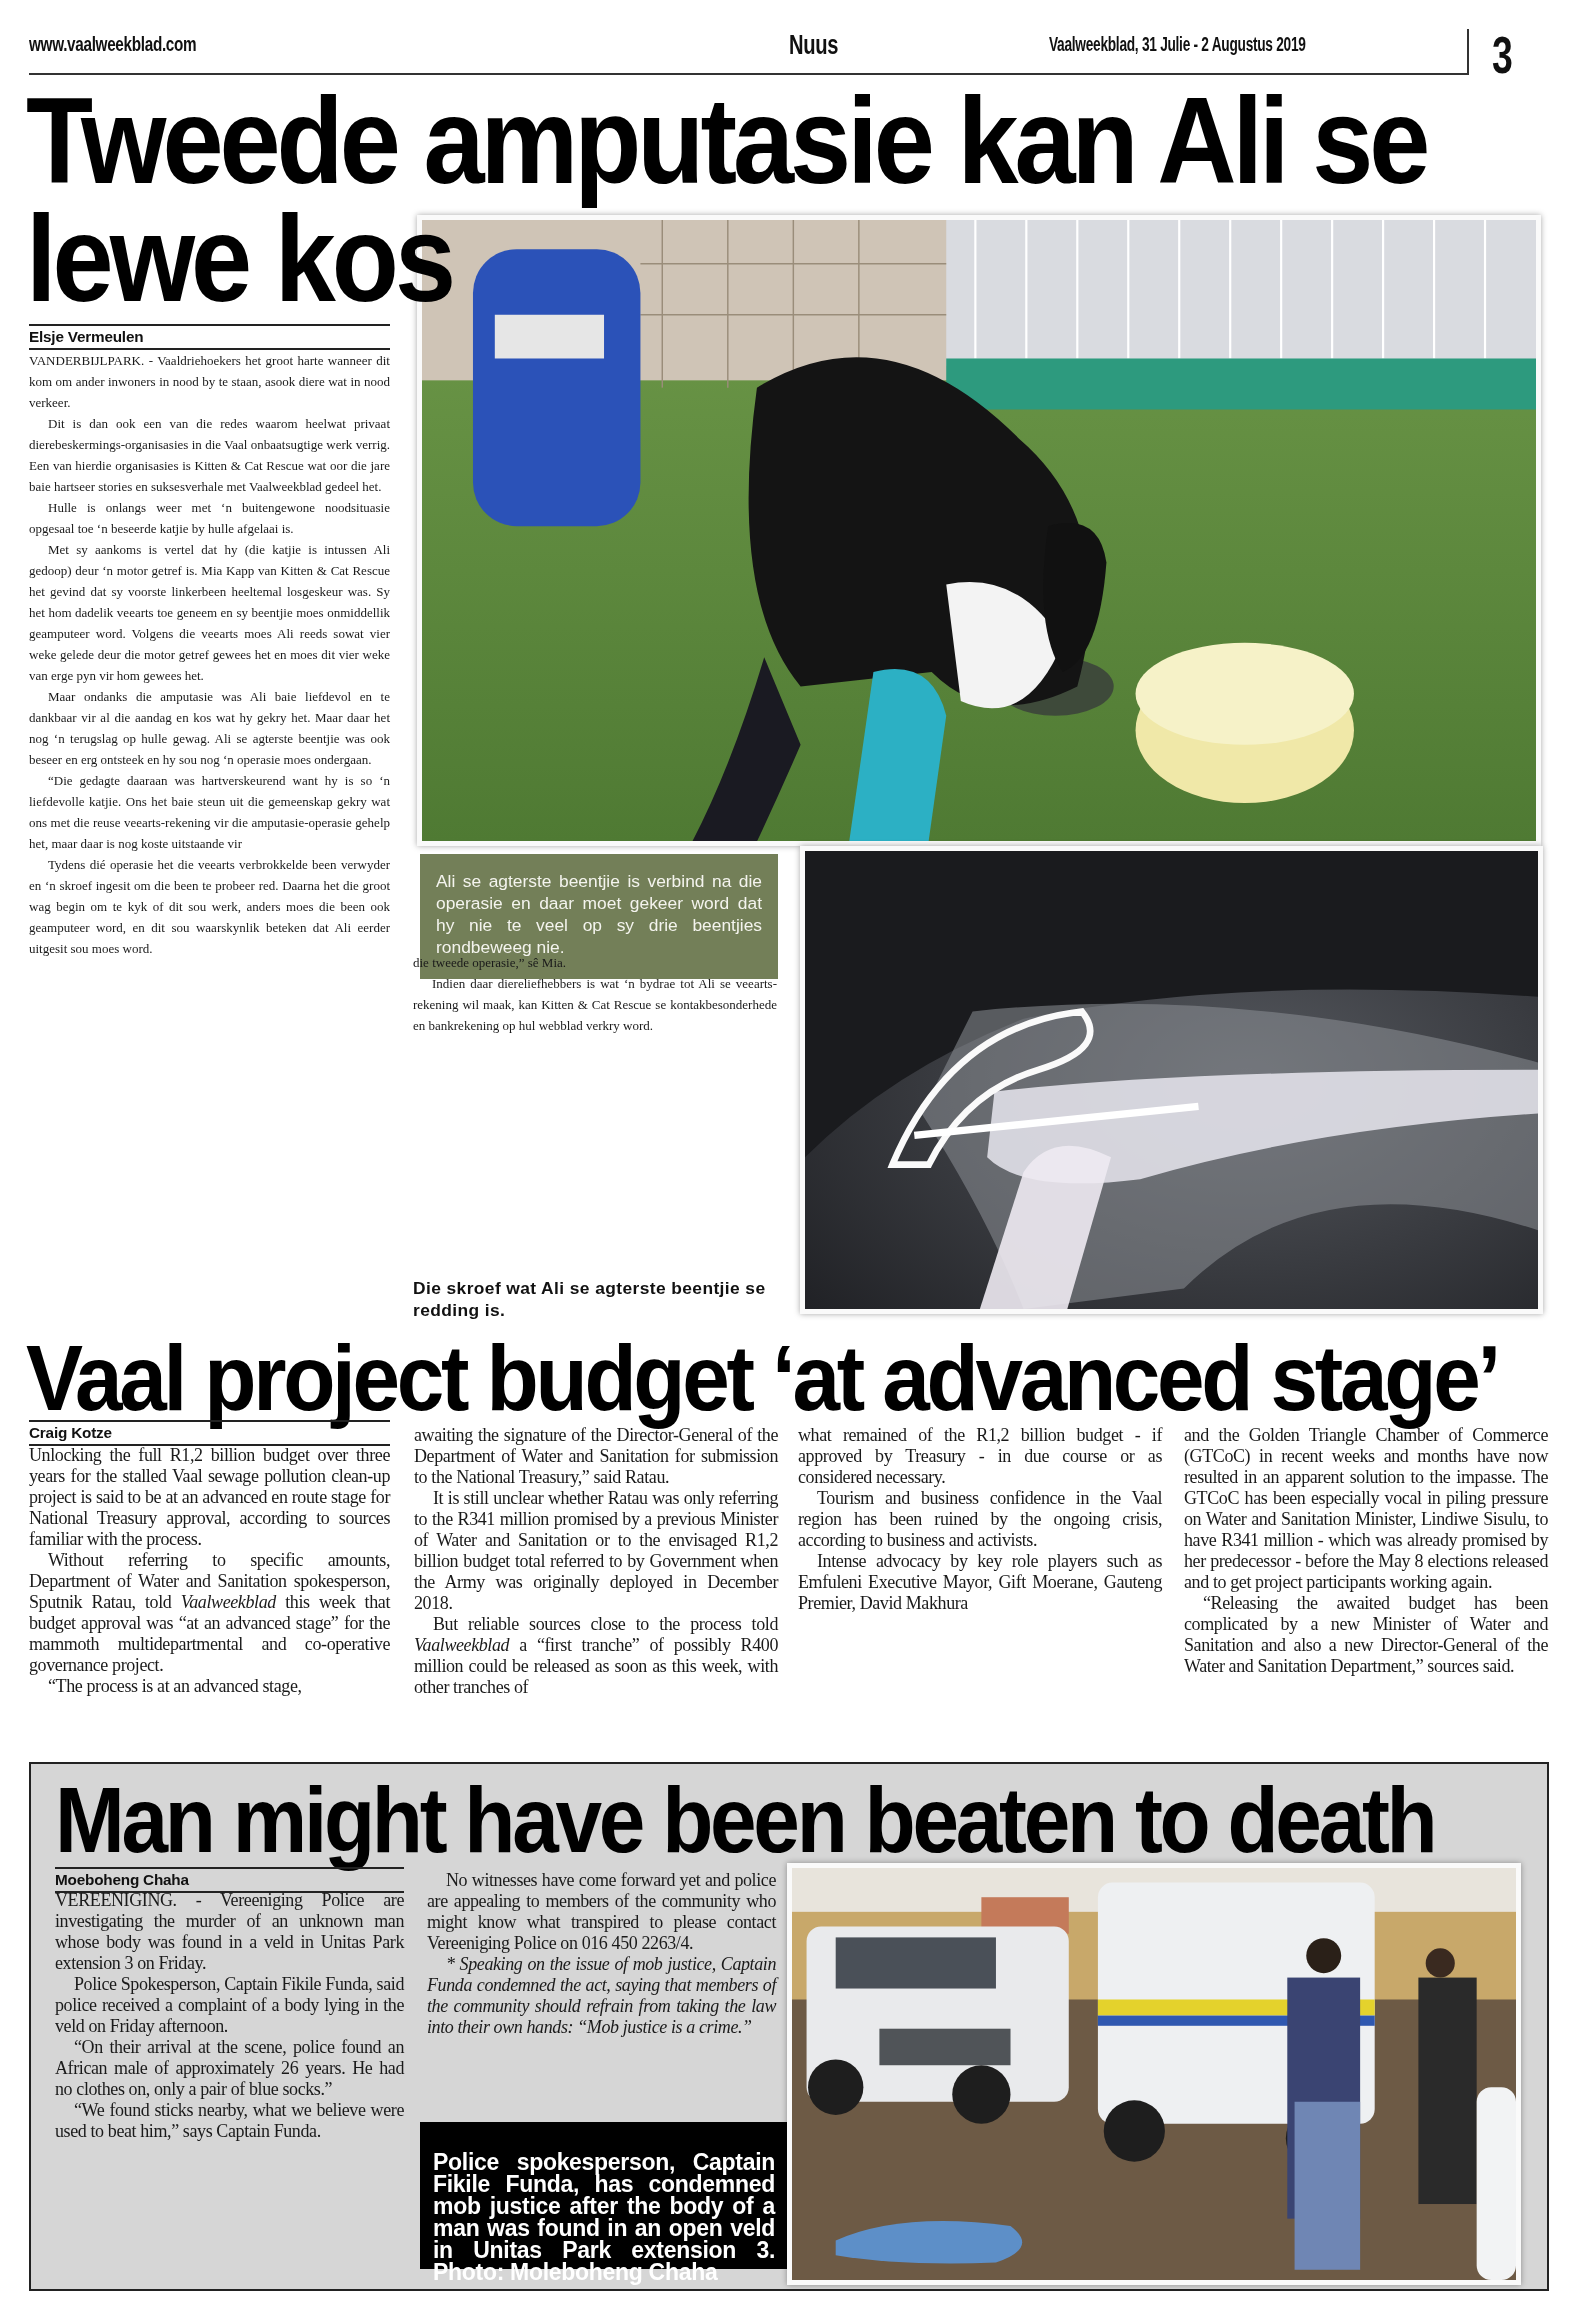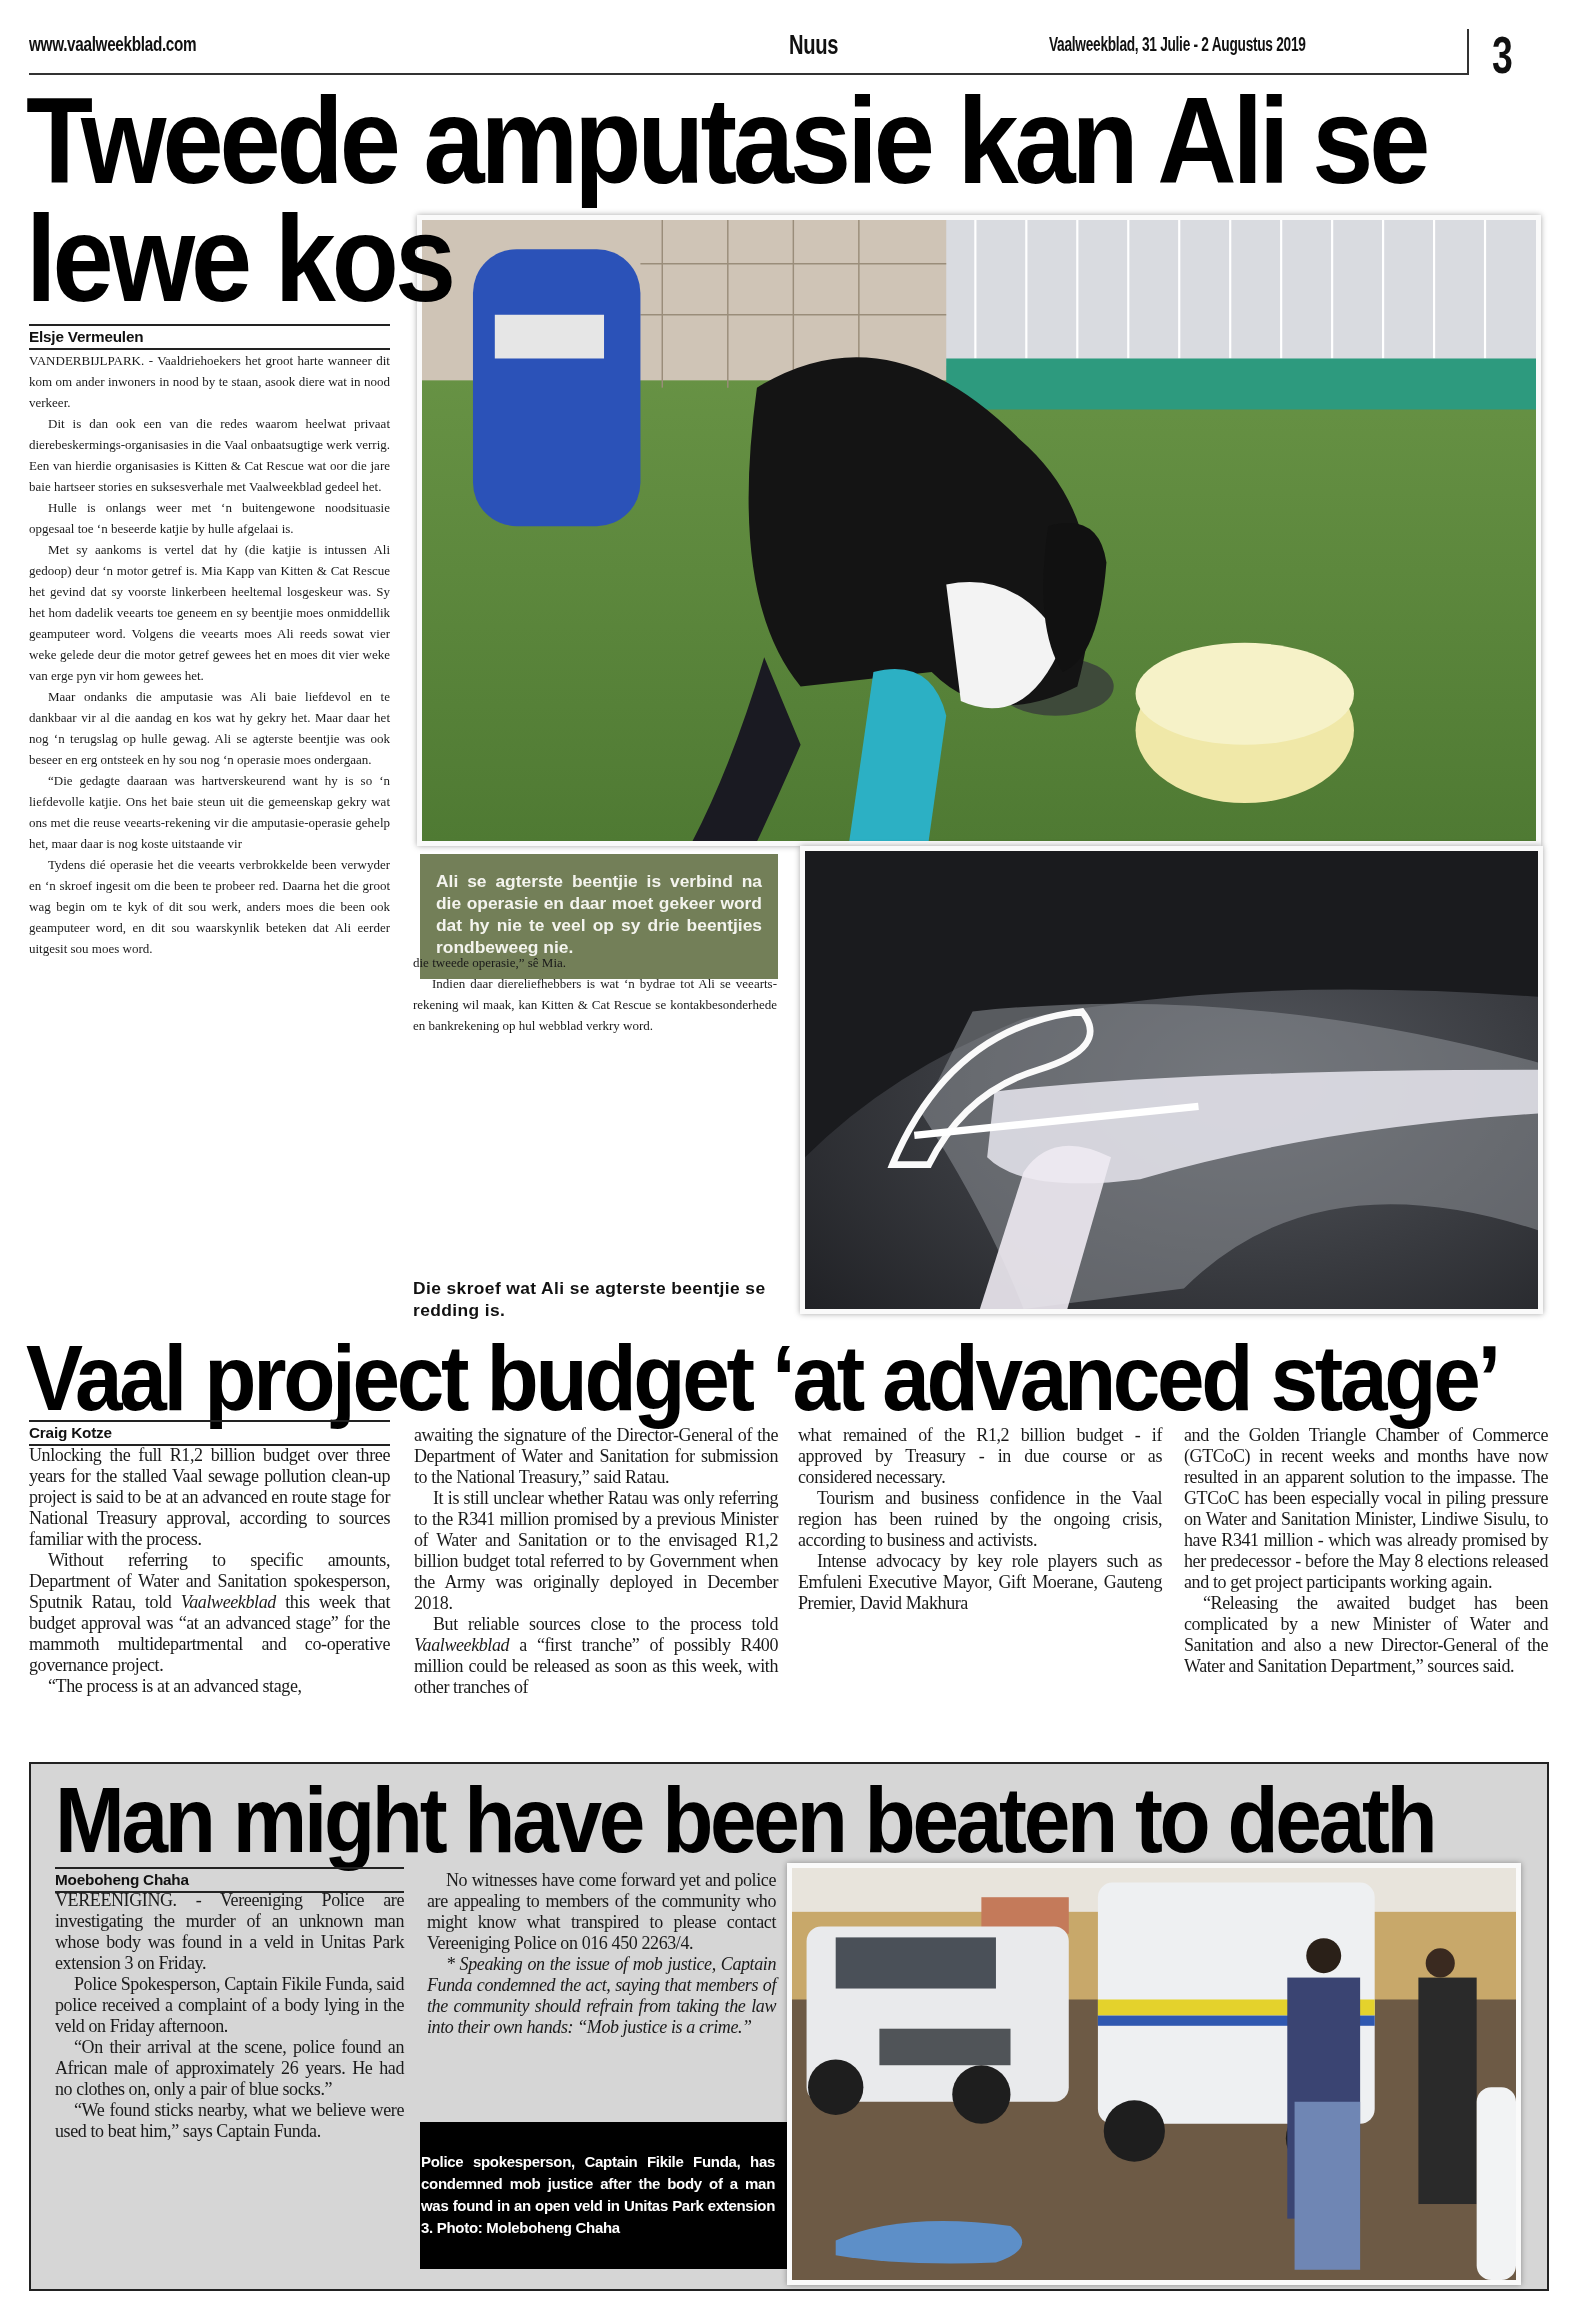--- a/index.html
+++ b/index.html
@@ -9,23 +9,23 @@
   .hdr-small { font-family:"Liberation Sans", sans-serif; font-weight:bold; font-size:19.6px; letter-spacing:-0.4px; transform-origin:left top; }
   .headline { font-family:"Liberation Sans", sans-serif; font-weight:bold; color:#000; letter-spacing:-4.4px; white-space:nowrap; line-height:1; transform-origin:left top; }
   .byline-wrap { border-top:2.2px solid #222; border-bottom:2.2px solid #222; padding:2.2px 0 1.5px 0; }
   .byline { font-family:"Liberation Sans", sans-serif; font-weight:bold; font-size:15.3px; letter-spacing:-0.2px; color:#111; }
   .col { font-family:"Liberation Serif", serif; font-size:13px; line-height:21px; text-align:justify; color:#1a1a1a; }
   .col p { margin:0; text-indent:19px; }
   .col p.first { text-indent:0; }
   .col.narrow { font-size:18px; letter-spacing:-0.4px; }
   .col em { font-style:italic; }
   .photo { box-shadow:0 0 5.8px rgba(0,0,0,0.35); border:5.8px solid #fafafa; box-sizing:border-box; overflow:hidden; }
-  .cap-olive { background:#737f58; color:#f4f4ee; font-family:"Liberation Sans", sans-serif; font-weight:bold; font-size:17.4px; line-height:22px; padding:16px 16px 14.5px 16px; box-sizing:border-box; text-align:justify; }
+  .cap-olive { background:#737f58; color:#f4f4ee; font-family:"Liberation Sans", sans-serif; font-weight:normal; font-size:17.4px; line-height:22px; padding:16px 16px 14.5px 16px; box-sizing:border-box; text-align:justify; }
   .cap-bold { font-family:"Liberation Sans", sans-serif; font-weight:bold; font-size:17.4px; line-height:22px; color:#111; letter-spacing:0.4px; }
-  .cap-black { background:#000; color:#fff; font-family:"Liberation Sans", sans-serif; font-weight:bold; font-size:15px; line-height:22px; padding:29px 13px 22px 1px; box-sizing:border-box; text-align:justify; letter-spacing:-0.3px; }
+  .cap-black { background:#000; color:#fff; font-family:"Liberation Sans", sans-serif; font-weight:bold; font-size:23px; line-height:22px; padding:29px 13px 22px 13px; box-sizing:border-box; text-align:justify; letter-spacing:-0.3px; }
   .graybox { background:#d6d6d6; border:2.2px solid #222; box-sizing:border-box; }
 </style>
 </head>
 <body>
 
 <div class="abs hdr-small" style="left:29px; top:33px; transform:scaleX(0.78);">www.vaalweekblad.com</div>
 <div class="abs hdr-small" style="left:789px; top:29px; font-size:28px; transform:scaleX(0.72);">Nuus</div>
 <div class="abs hdr-small" style="left:1049px; top:33px; transform:scaleX(0.7);">Vaalweekblad, 31 Julie - 2 Augustus 2019</div>
 <div class="abs" style="left:29px; top:73px; width:1440px; height:2.2px; background:#333;"></div>
 <div class="abs" style="left:1467px; top:29px; width:2.2px; height:45px; background:#333;"></div>

